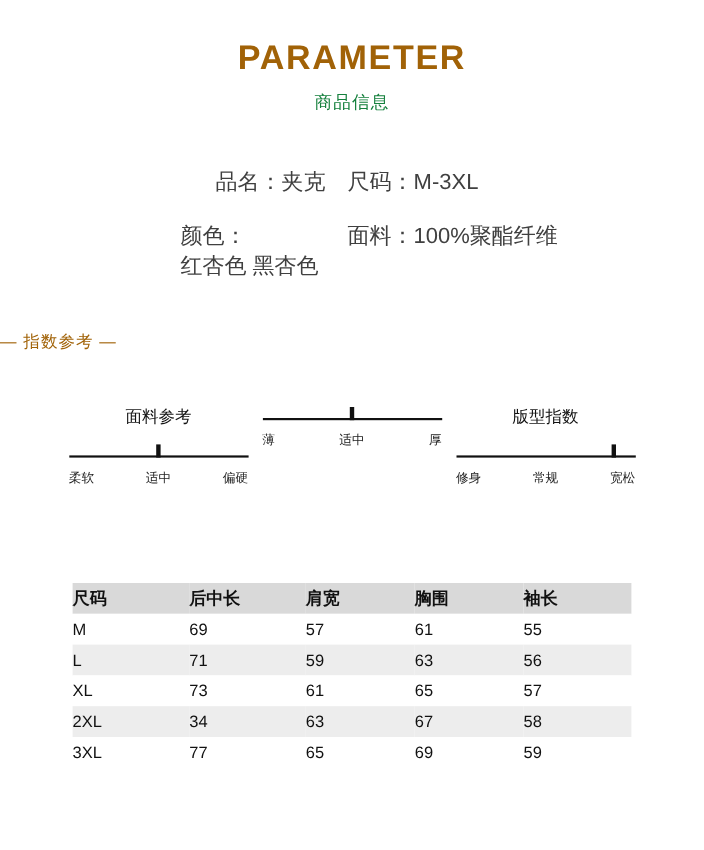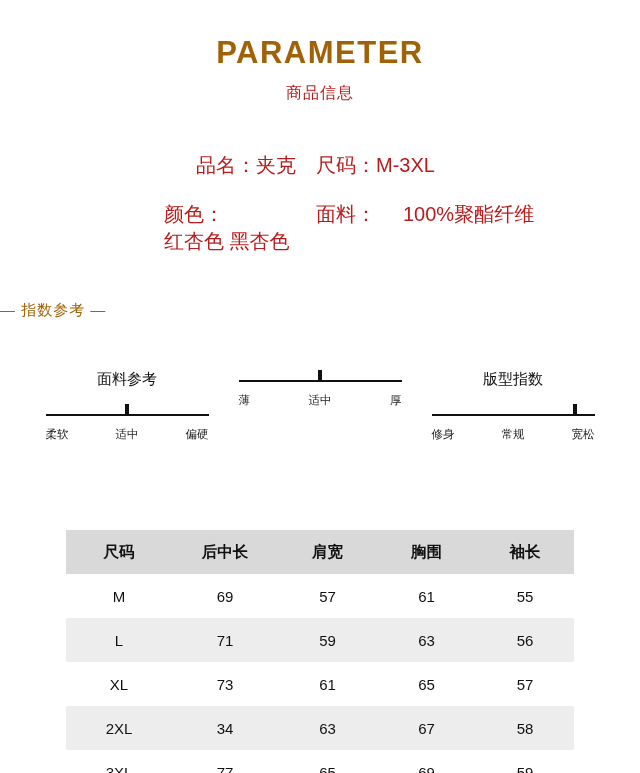--- a/index.html
+++ b/index.html
@@ -26,64 +26,64 @@
     font-size: 31px;
     font-weight: bold;
     letter-spacing: 1.5px;
     color: #a16207;
     margin-top: 36px;
     line-height: 1.1;
   }
   .subtitle {
     text-align: center;
     font-size: 16px;
-    color: #b91c1c;
+    color: #15803d;
     margin-top: 13px;
     letter-spacing: 1px;
   }
 
   
   .specs {
     margin-top: 48px;
     padding: 0 0 0 0;
   }
   .spec-row {
     display: flex;
     justify-content: center;
     align-items: baseline;
     font-size: 20px;
-    color: #b91c1c;
+    color: #404040;
     margin-bottom: 22px;
   }
   .spec-cell {
     display: flex;
     align-items: baseline;
     white-space: nowrap;
   }
   .spec-cell .k { }
   .spec-cell .v { }
   .spec-row-1 .cell-a { width: 232px; padding-left: 112px; box-sizing: border-box; }
   .spec-row-1 .cell-b { width: 240px; }
   .spec-row-2 .cell-a { width: 232px; padding-left: 80px; box-sizing: border-box; flex-direction: column; }
-  .spec-row-2 .cell-b { width: 240px; gap: 27px; }
+  .spec-row-2 .cell-b { width: 240px; }
 
   
   .index-ref {
     text-align: left;
     font-size: 15px;
     color: #a16207;
     margin-top: 46px;
     letter-spacing: 1px;
   }
 
   
   .meters {
     display: flex;
     justify-content: center;
-    gap: 30px;
+    gap: 13px;
     margin-top: 50px;
   }
   .meter {
     width: 163px;
   }
   .meter-title {
     text-align: center;
     font-size: 15px;
     color: #111;
     margin-bottom: 15px;
@@ -124,25 +124,25 @@
 
   
   .size-table {
     position: absolute;
     left: 66px;
     top: 494px;
     width: 508px;
     border-collapse: collapse;
   }
   .size-table th, .size-table td {
-    text-align: center;
+    text-align: left;
     font-size: 15px;
     font-weight: normal;
     color: #111;
-    height: 44px;
+    height: 28px;
     padding: 0;
   }
   .size-table thead th {
     background: #d9d9d9;
     font-weight: bold;
     font-size: 15.5px;
   }
   .size-table tbody tr.alt td {
     background: #ededed;
   }

